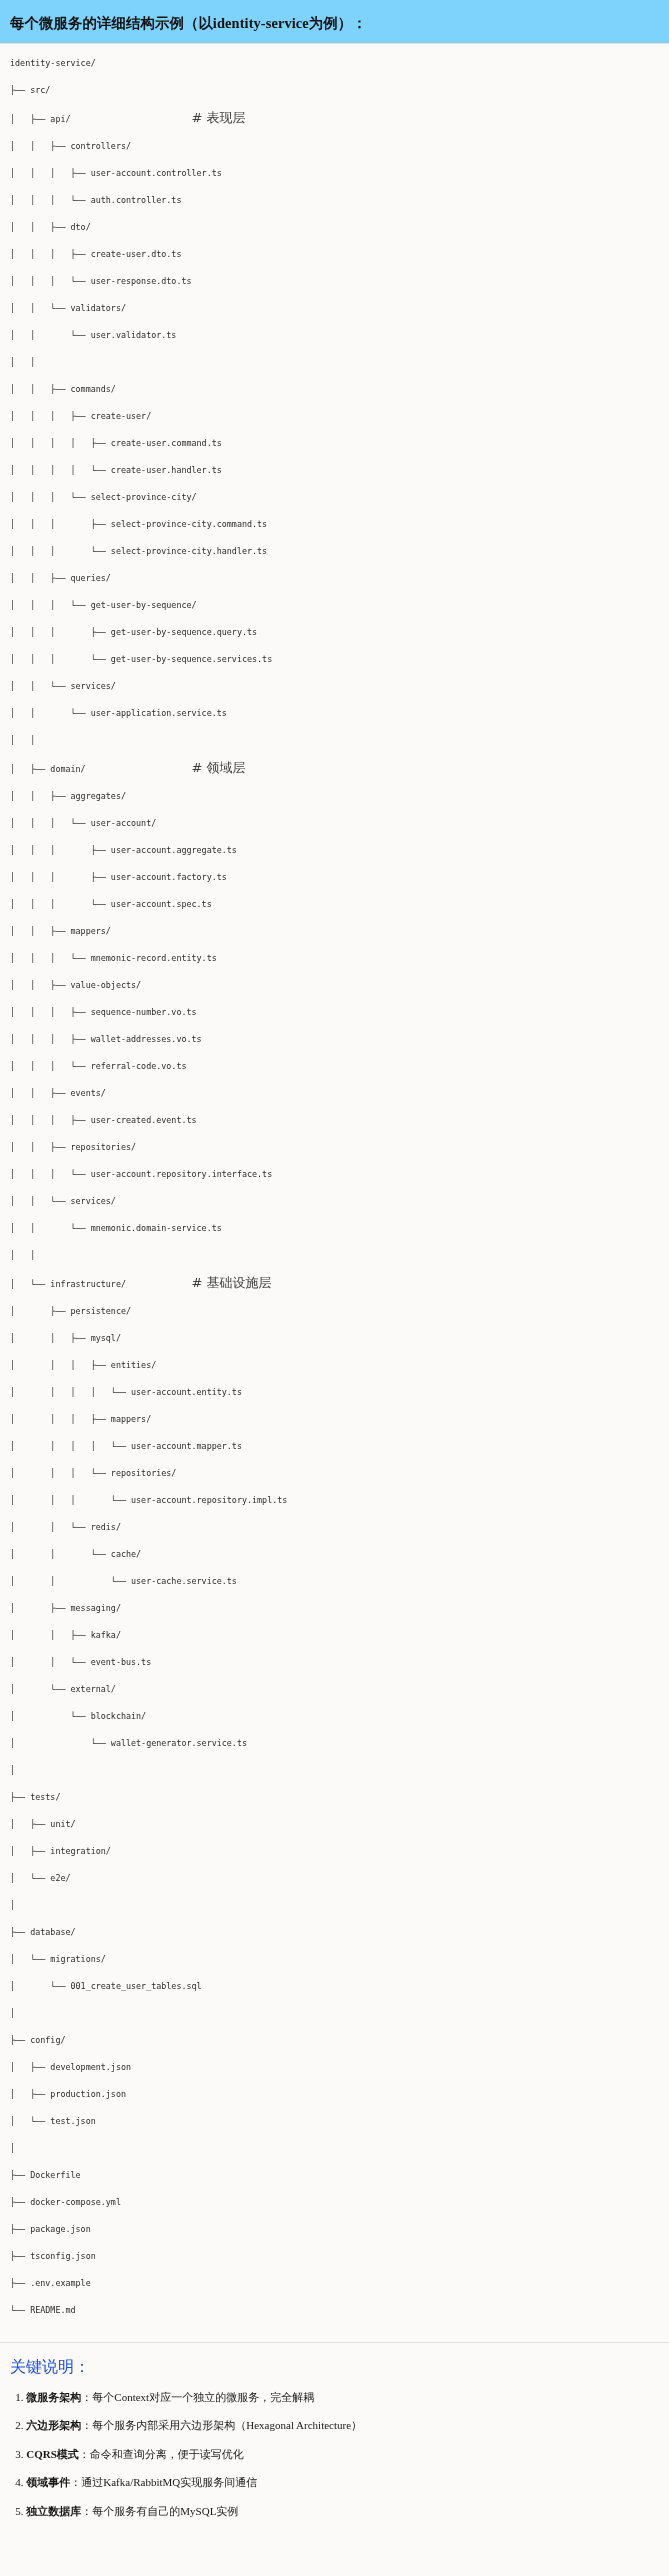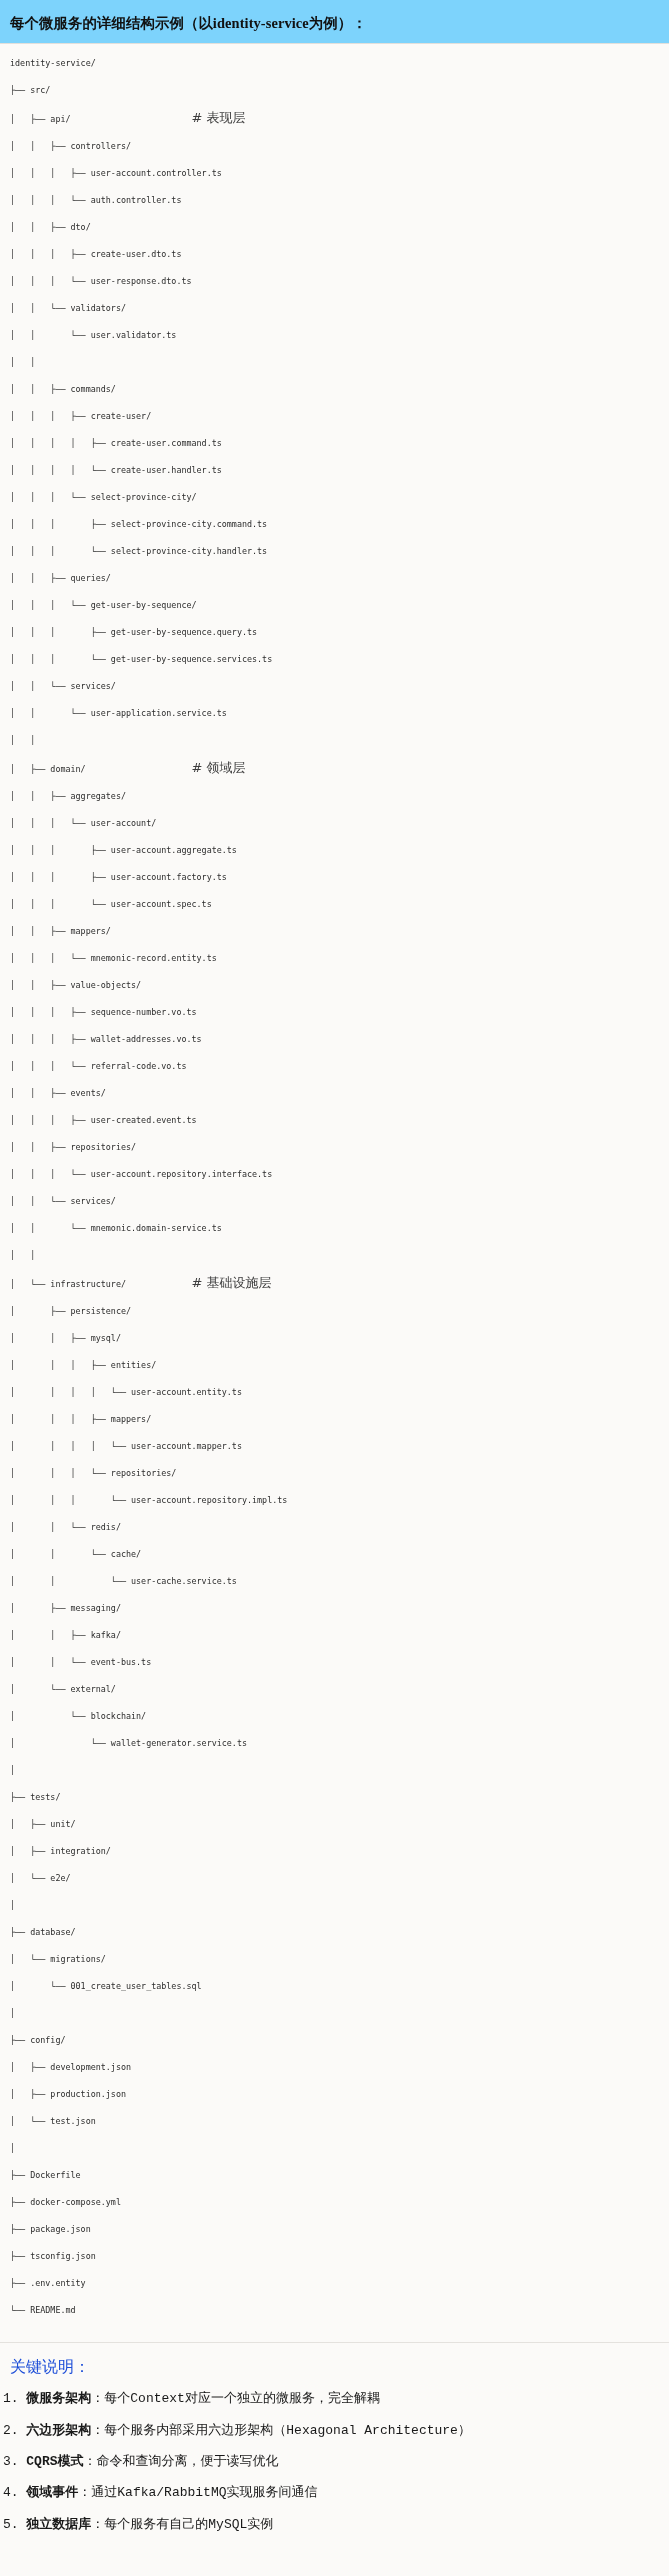--- a/index.html
+++ b/index.html
@@ -73,22 +73,22 @@
     font-weight: normal;
     color: #1d4ed8;
     font-family: "Liberation Sans", "DejaVu Sans", sans-serif;
   }
   ol.notes-list {
     margin: 0;
     padding: 0 0 0 16.3px;
     list-style-type: decimal;
   }
   ol.notes-list > li {
-    font-family: Liberation Mono, monospace;
-    font-size: 13px;
+    font-family: Liberation Serif, serif;
+    font-size: 11px;
     line-height: 1.55;
     margin-bottom: 11.3px;
     color: #191919;
   }
   ol.notes-list > li .note-term {
     font-weight: bold;
   }
   ol.notes-list > li .note-sep {
     font-weight: normal;
   }
@@ -181,21 +181,21 @@
 <span class="tree-line"><span>│</span></span>
 <span class="tree-line"><span>├── config/</span></span>
 <span class="tree-line"><span>│   ├── development.json</span></span>
 <span class="tree-line"><span>│   ├── production.json</span></span>
 <span class="tree-line"><span>│   └── test.json</span></span>
 <span class="tree-line"><span>│</span></span>
 <span class="tree-line"><span>├── Dockerfile</span></span>
 <span class="tree-line"><span>├── docker-compose.yml</span></span>
 <span class="tree-line"><span>├── package.json</span></span>
 <span class="tree-line"><span>├── tsconfig.json</span></span>
-<span class="tree-line"><span>├── .env.entity</span></span>
+<span class="tree-line"><span>├── .env.example</span></span>
 <span class="tree-line"><span>└── README.md</span></span>
 </pre>
   </section>
 
   <section class="notes-section">
     <h2 class="notes-title">关键说明：</h2>
     <ol class="notes-list" id="notes-list">
         <li><span class="note-term">微服务架构</span><span class="note-sep">：</span><span class="note-desc">每个Context对应一个独立的微服务，完全解耦</span></li>
         <li><span class="note-term">六边形架构</span><span class="note-sep">：</span><span class="note-desc">每个服务内部采用六边形架构（Hexagonal Architecture）</span></li>
         <li><span class="note-term">CQRS模式</span><span class="note-sep">：</span><span class="note-desc">命令和查询分离，便于读写优化</span></li>

